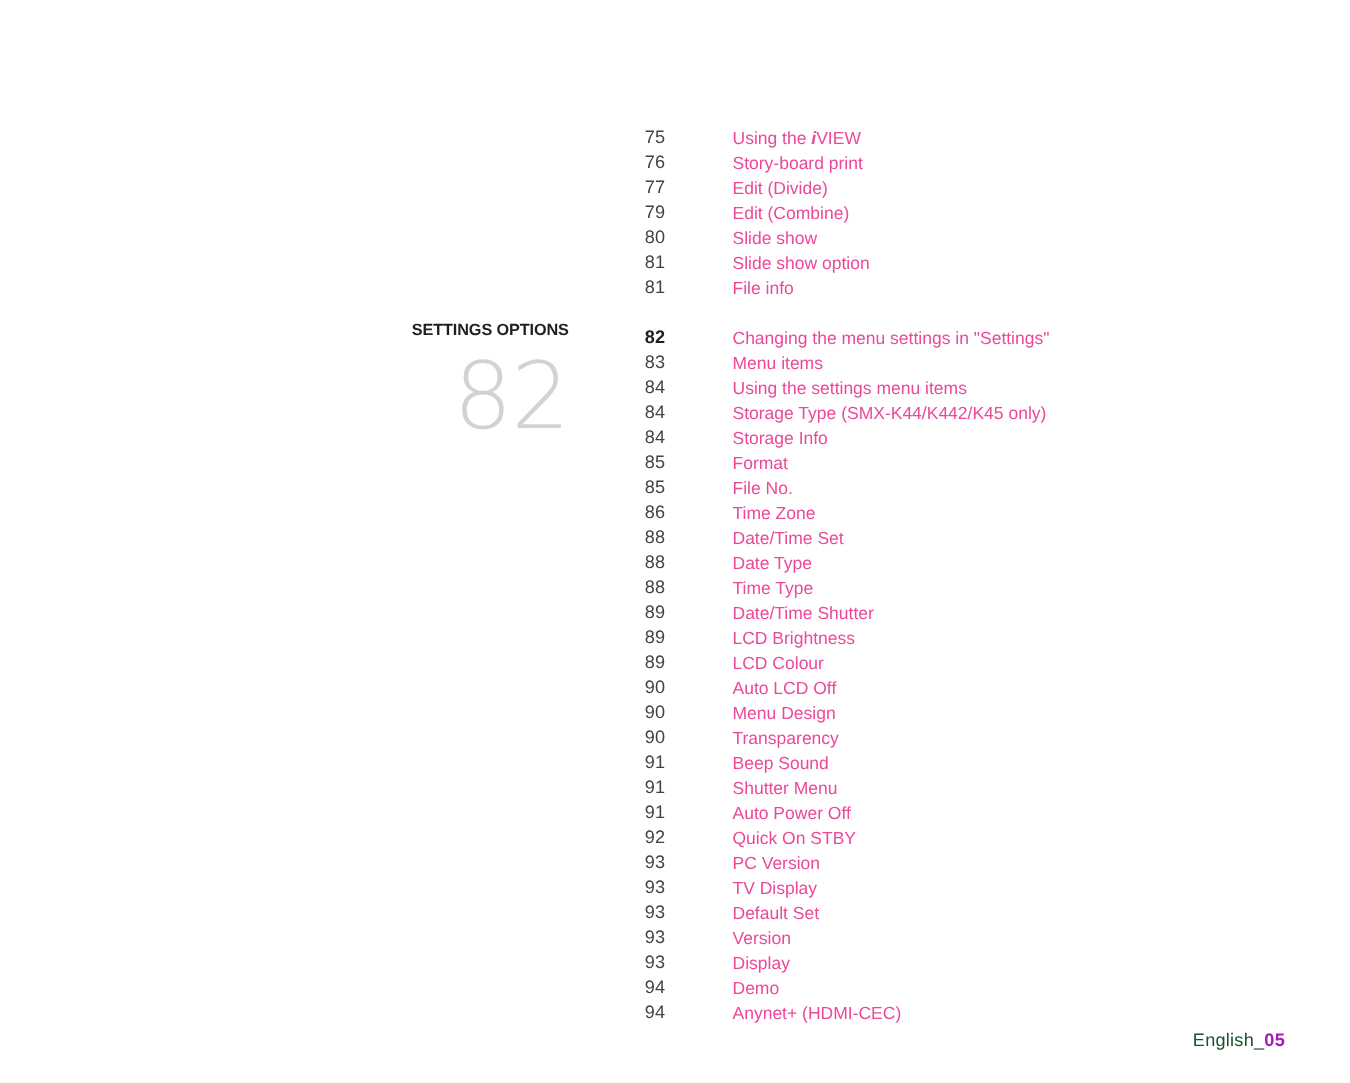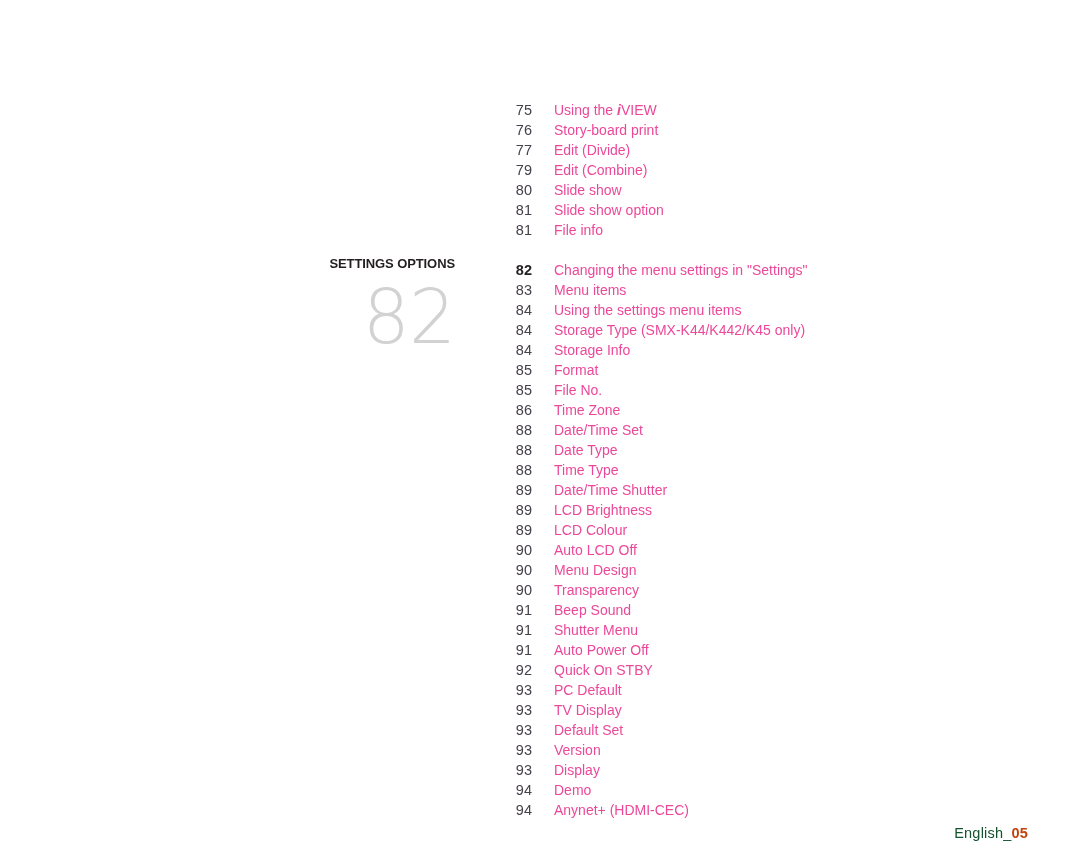--- a/index.html
+++ b/index.html
@@ -62,20 +62,21 @@
   }
   .toc-group + .toc-group {
     margin-top: 20px;
   }
   .toc-row {
     display: flex;
     align-items: center;
     height: 20px;
     line-height: 20px;
     white-space: nowrap;
+    gap: 32px;
   }
   .toc-page {
     width: 32px;
     flex: 0 0 32px;
     text-align: right;
     font-size: 14.5px;
     color: #46404a;
   }
   .toc-label {
     margin-left: 22px;
@@ -98,21 +99,21 @@
     bottom: 24px;
     font-size: 14.5px;
     line-height: 18px;
     white-space: nowrap;
   }
   .footer-lang {
     color: #14532d;
     letter-spacing: 0.2px;
   }
   .footer-num {
-    color: #c2410c;
+    color: #a21caf;
     font-weight: bold;
     letter-spacing: 0.2px;
   }
 </style>
 </head>
 <body>
 
 <div class="page">
 
   <div class="section-col">
@@ -231,21 +232,21 @@
         <div class="toc-row">
           <span class="toc-page">91</span>
           <span class="toc-label">Auto Power Off</span>
         </div>
         <div class="toc-row">
           <span class="toc-page">92</span>
           <span class="toc-label">Quick On STBY</span>
         </div>
         <div class="toc-row">
           <span class="toc-page">93</span>
-          <span class="toc-label">PC Default</span>
+          <span class="toc-label">PC Version</span>
         </div>
         <div class="toc-row">
           <span class="toc-page">93</span>
           <span class="toc-label">TV Display</span>
         </div>
         <div class="toc-row">
           <span class="toc-page">93</span>
           <span class="toc-label">Default Set</span>
         </div>
         <div class="toc-row">

